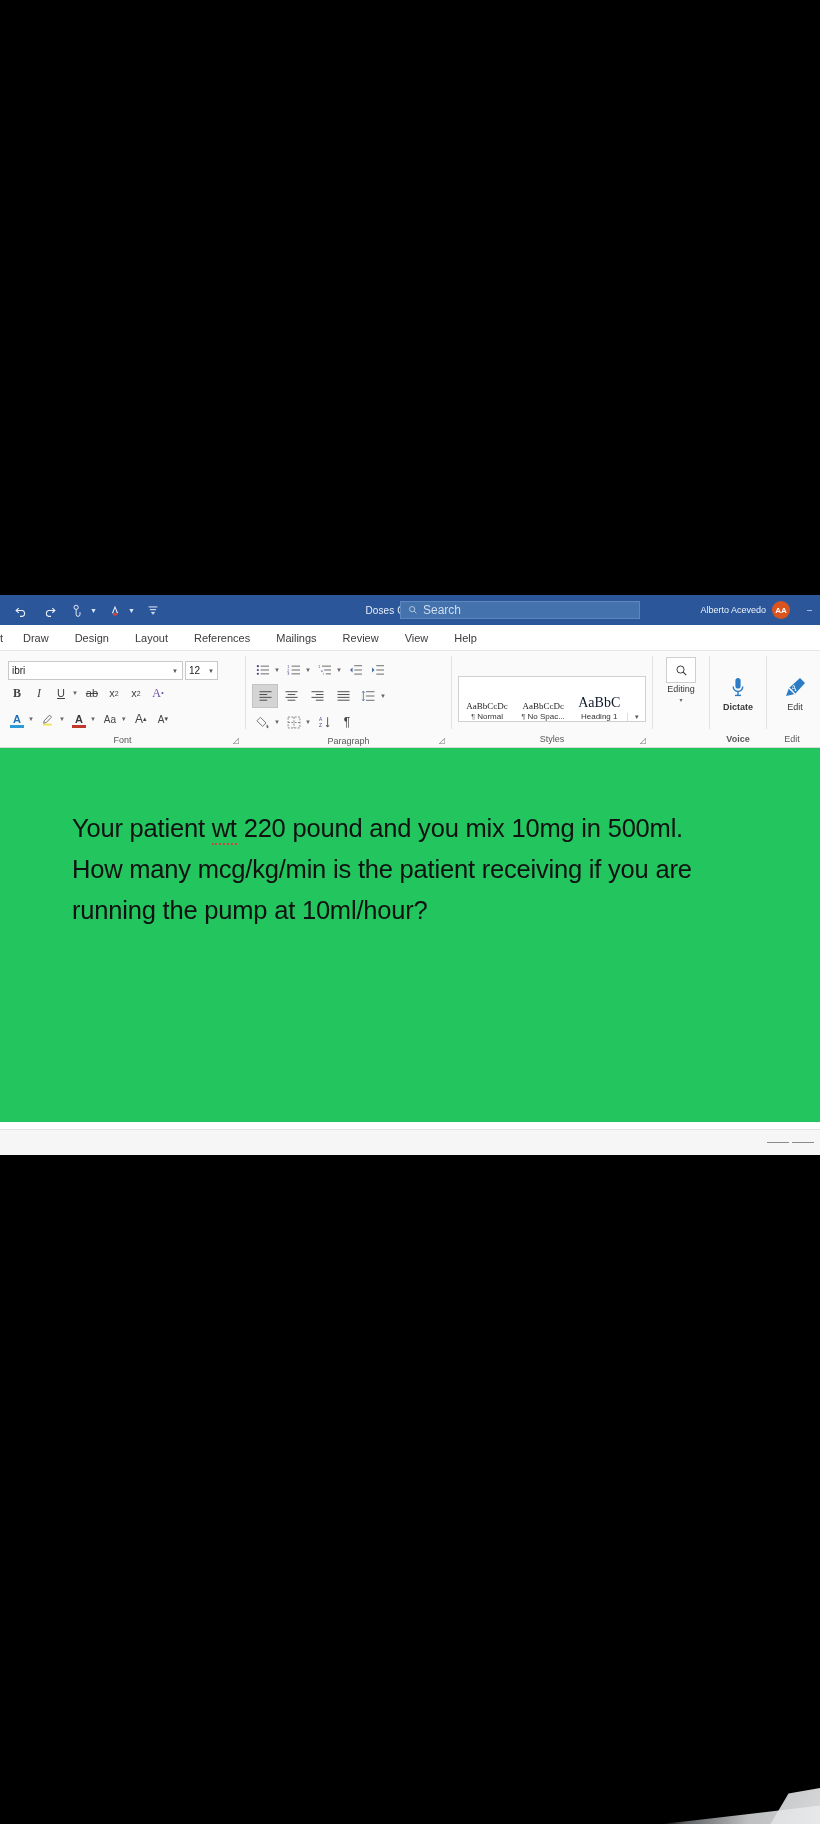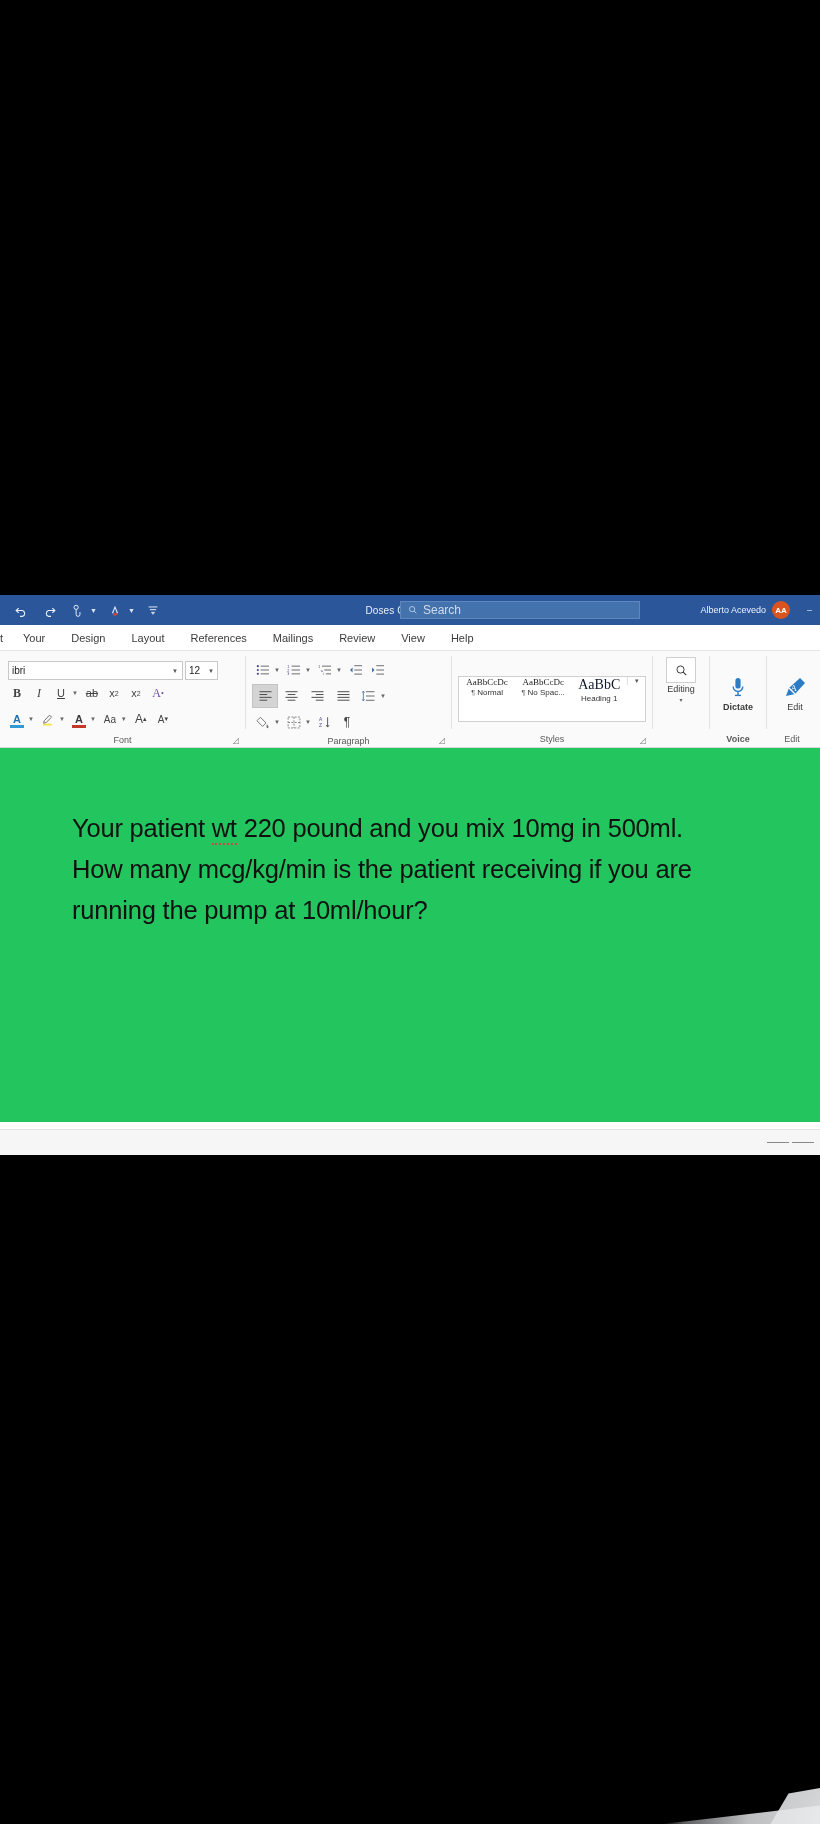--- a/index.html
+++ b/index.html
@@ -110,21 +110,21 @@
   .s-ico { text-decoration:line-through; font-size:11px; }
   .sub-ico, .sup-ico { font-size:11px; }
   .sub-ico small { font-size:7px; vertical-align:sub; }
   .sup-ico small { font-size:7px; vertical-align:super; }
   .eff-ico { font-family:"Liberation Serif", serif; font-size:12px; color:#6b4ea8; }
   .hl-bar { position:absolute; bottom:2px; left:4px; right:4px; height:3px; }
   .colA { font-size:11px; font-weight:600; }
 
   
   .styles-gal {
-    display:flex; align-items:flex-start; border:1px solid #d0d0d0; background:#fff;
+    display:flex; align-items:flex-end; border:1px solid #d0d0d0; background:#fff;
     height:46px; margin-top:2px;
   }
   .style-card {
     width:57px; display:flex; flex-direction:column; align-items:center; justify-content:center;
     gap:1px; border-right:0;
   }
   .style-prev { font-size:9px; color:#222; font-family:"Liberation Serif", serif; white-space:nowrap; }
   .style-prev.h1 { font-size:14px; color:#0f172a; }
   .style-nm { font-size:8px; color:#333; white-space:nowrap; }
   .style-nm .pilcrow { font-size:7px; color:#555; }
@@ -258,21 +258,21 @@
         <span class="avatar">AA</span>
       </div>
 
       <div class="win-ctl">
         <span>–</span>
       </div>
     </div>
 
     <div class="tabs">
       <div class="tab clipped">t</div>
-      <div class="tab">Your</div>
+      <div class="tab">Draw</div>
       <div class="tab">Design</div>
       <div class="tab">Layout</div>
       <div class="tab">References</div>
       <div class="tab">Mailings</div>
       <div class="tab">Review</div>
       <div class="tab">View</div>
       <div class="tab">Help</div>
       <div class="tabs-right"></div>
     </div>
 

